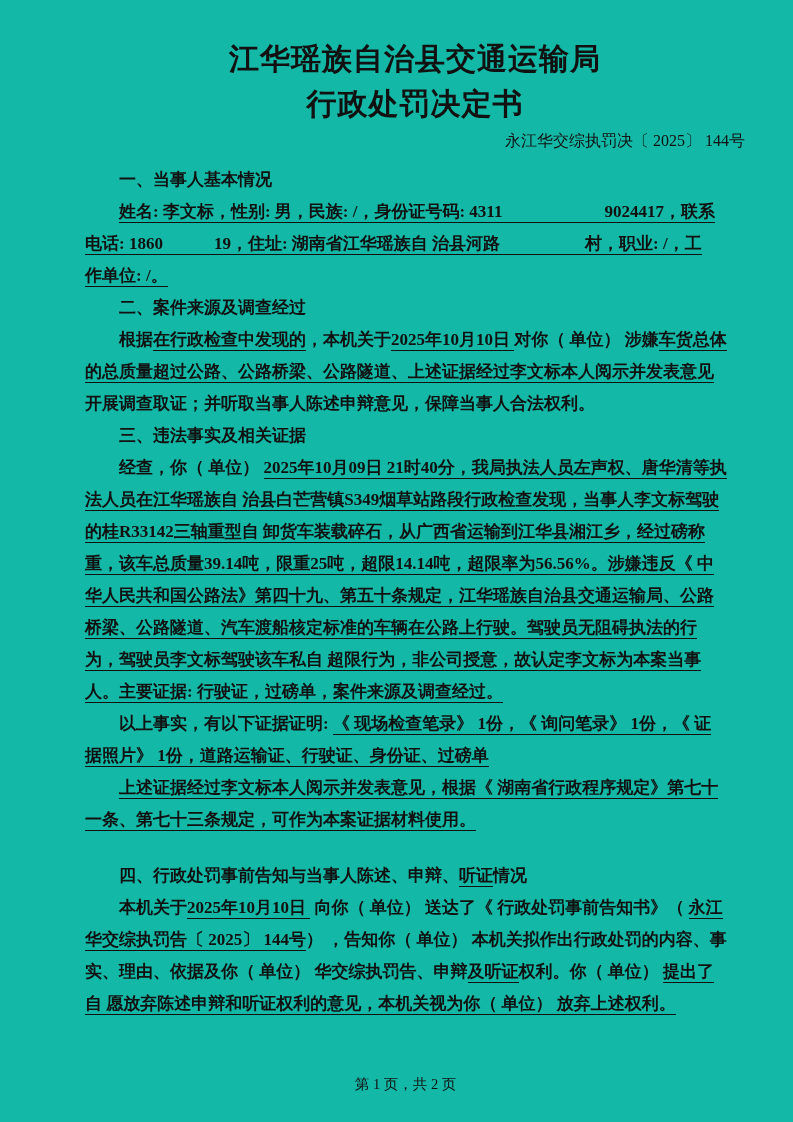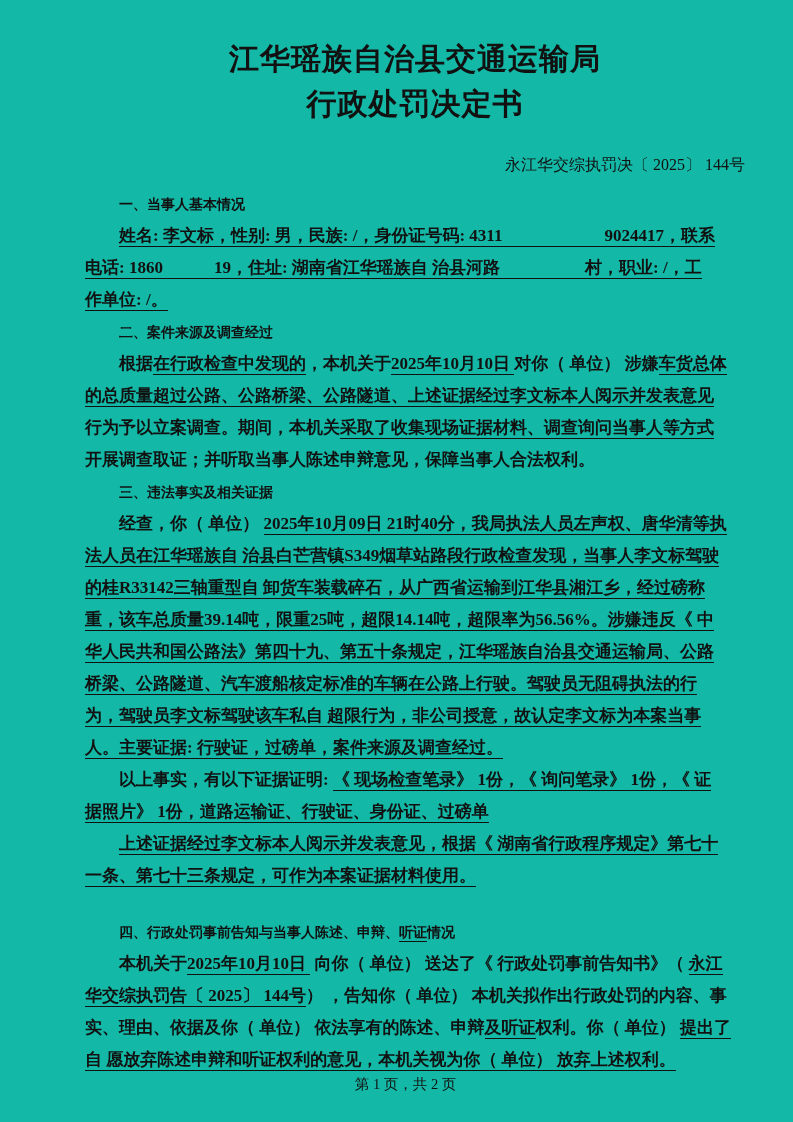--- a/index.html
+++ b/index.html
@@ -18,28 +18,28 @@
     font-weight:bold;
     font-size:30px;
     line-height:45px;
     text-align:center;
     letter-spacing:1px;
     margin:0;
   }
   .docnum{
     font-size:16px;
     line-height:26px;
-    margin-top:26px;
+    margin-top:2px;
     text-align:right;
     white-space:pre;
   }
   .heading{
     font-family:"Liberation Sans","DejaVu Sans",sans-serif;
     font-weight:bold;
-    font-size:14px;
+    font-size:17px;
     line-height:32px;
     padding-left:34px;
     white-space:pre;
   }
   .heading.gap{margin-top:24px;}
   .line{
     font-size:17px;
     line-height:32px;
     height:32px;
     white-space:pre;
@@ -69,21 +69,20 @@
   <div class="docnum">永江华交综执罚决〔 2025〕 144号</div>
 
   <div class="heading" style="margin-top:10px">一、当事人基本情况</div>
   <div class="line"><span class="seg">　　</span><span class="seg u">姓名: 李文标，性别: 男，民族: /，身份证号码: 4311　　　　　　9024417，联系</span></div>
   <div class="line"><span class="seg u">电话: 1860　　　19，住址: 湖南省江华瑶族自 治县河路　　　　　村，职业: /，工</span></div>
   <div class="line"><span class="seg u">作单位: /。</span></div>
 
   <div class="heading">二、案件来源及调查经过</div>
   <div class="line"><span class="seg">　　根据</span><span class="seg u">在行政检查中发现的</span><span class="seg">，本机关于</span><span class="seg u">2025年10月10日 </span><span class="seg">对你（ 单位） 涉嫌</span><span class="seg u">车货总体</span></div>
   <div class="line"><span class="seg u">的总质量超过公路、公路桥梁、公路隧道、上述证据经过李文标本人阅示并发表意见</span></div>
-  <div class="line"><span class="seg">行为予以立案调查。期间，本机关</span><span class="seg u">采取了收集现场证据材料、调查询问当事人等方式</span></div>
   <div class="line"><span class="seg">开展调查取证；并听取当事人陈述申辩意见，保障当事人合法权利。</span></div>
 
   <div class="heading">三、违法事实及相关证据</div>
   <div class="line"><span class="seg">　　经查，你（ 单位） </span><span class="seg u">2025年10月09日 21时40分，我局执法人员左声权、唐华清等执</span></div>
   <div class="line"><span class="seg u">法人员在江华瑶族自 治县白芒营镇S349烟草站路段行政检查发现，当事人李文标驾驶</span></div>
   <div class="line"><span class="seg u">的桂R33142三轴重型自 卸货车装载碎石，从广西省运输到江华县湘江乡，经过磅称</span></div>
   <div class="line"><span class="seg u">重，该车总质量39.14吨，限重25吨，超限14.14吨，超限率为56.56%。涉嫌违反《 中</span></div>
   <div class="line"><span class="seg u">华人民共和国公路法》第四十九、第五十条规定，江华瑶族自治县交通运输局、公路</span></div>
   <div class="line"><span class="seg u">桥梁、公路隧道、汽车渡船核定标准的车辆在公路上行驶。驾驶员无阻碍执法的行</span></div>
   <div class="line"><span class="seg u">为，驾驶员李文标驾驶该车私自 超限行为，非公司授意，故认定李文标为本案当事</span></div>
@@ -91,18 +90,18 @@
 
   <div class="line"><span class="seg">　　以上事实，有以下证据证明: </span><span class="seg u">《 现场检查笔录》 1份，《 询问笔录》 1份，《 证</span></div>
   <div class="line"><span class="seg u">据照片》 1份，道路运输证、行驶证、身份证、过磅单</span></div>
 
   <div class="line"><span class="seg">　　</span><span class="seg u">上述证据经过李文标本人阅示并发表意见，根据《 湖南省行政程序规定》第七十</span></div>
   <div class="line"><span class="seg u">一条、第七十三条规定，可作为本案证据材料使用。</span></div>
 
   <div class="heading gap"><span class="seg">四、行政处罚事前告知与当事人陈述、申辩、</span><span class="seg u">听证</span><span class="seg">情况</span></div>
   <div class="line"><span class="seg">　　本机关于</span><span class="seg u">2025年10月10日 </span><span class="seg"> 向你（ 单位） 送达了《 行政处罚事前告知书》（ </span><span class="seg u">永江</span></div>
   <div class="line"><span class="seg u">华交综执罚告〔 2025〕 144号</span><span class="seg">） ，告知你（ 单位） 本机关拟作出行政处罚的内容、事</span></div>
-  <div class="line"><span class="seg">实、理由、依据及你（ 单位） 依法享有的陈述、申辩</span><span class="seg u">及听证</span><span class="seg">权利。你（ 单位） </span><span class="seg u">提出了</span></div>
+  <div class="line"><span class="seg">实、理由、依据及你（ 单位） 华交综执罚告、申辩</span><span class="seg u">及听证</span><span class="seg">权利。你（ 单位） </span><span class="seg u">提出了</span></div>
   <div class="line"><span class="seg u">自 愿放弃陈述申辩和听证权利的意见，本机关视为你（ 单位） 放弃上述权利。</span></div>
 
   <div class="footer">第 1 页，共 2 页</div>
 
 </div>
 
 </body></html>

